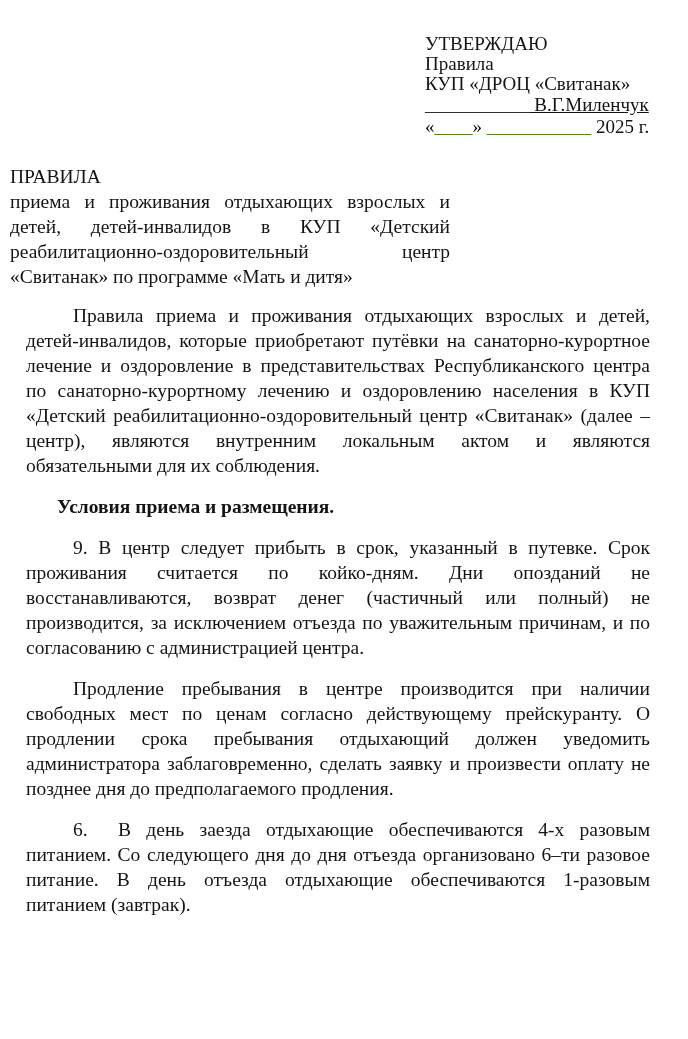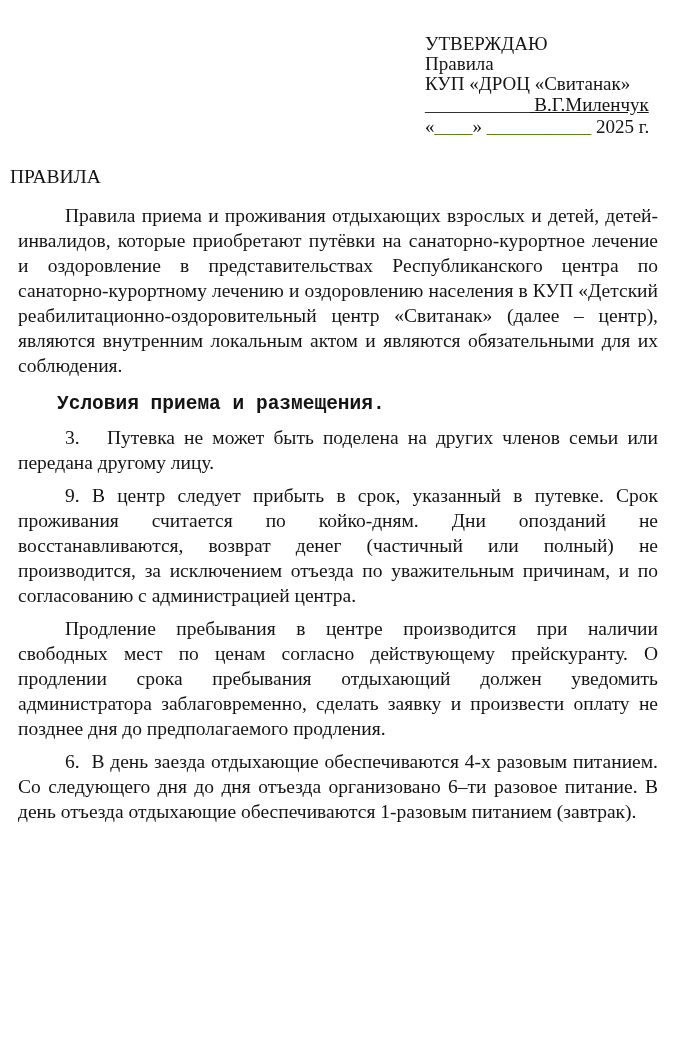--- a/index.html
+++ b/index.html
@@ -40,54 +40,53 @@
   
   .title-block {
     width: 440px;
     margin-top: 26px;
   }
   .title-block .title-sub {
     text-align: justify;
   }
   
   .para {
-    margin: 8px;
+    margin: 16px;
     text-align: justify;
     text-indent: 47px;
   }
   .intro {
     margin-top: 14px;
   }
   .section-heading {
     margin: 14px 0 0 0;
     font-weight: bold;
     text-indent: 47px;
     text-align: left;
-    font-family: Liberation Mono, monospace;
   }
 </style>
 </head>
 <body>
 
 <div class="page">
 
   <div class="approval">
     <div>УТВЕРЖДАЮ</div>
     <div>Правила</div>
     <div>КУП «ДРОЦ «Свитанак»</div>
     <div class="sig-line"><span class="blank-dark">___________</span><span>&nbsp;В.Г.Миленчук</span></div>
     <div class="date-line"><span>«</span><span class="blank-grey">____</span><span>»</span>&nbsp;<span class="blank-grey">___________</span><span>&nbsp;2025 г.</span></div>
   </div>
 
   <div class="title-block">
     <div>ПРАВИЛА</div>
+    <div class="title-sub">приема и проживания отдыхающих взрослых и детей, детей-инвалидов в КУП «Детский реабилитационно-оздоровительный центр «Свитанак» по программе «Мать и дитя»</div>
   </div>
 
   <p class="para intro">Правила приема и проживания отдыхающих взрослых и детей, детей-инвалидов, которые приобретают путёвки на санаторно-курортное лечение и оздоровление в представительствах Республиканского центра по санаторно-курортному лечению и оздоровлению населения в КУП «Детский реабилитационно-оздоровительный центр «Свитанак» (далее – центр), являются внутренним локальным актом и являются обязательными для их соблюдения.</p>
 
   <p class="section-heading">Условия приема и размещения.</p>
 
-  <p class="para">3.&nbsp;&nbsp;&nbsp;Путевка не может быть поделена на других членов семьи или передана другому лицу.</p>
   <p class="para">9. В центр следует прибыть в срок, указанный в путевке. Срок проживания считается по койко-дням. Дни опозданий не восстанавливаются, возврат денег (частичный или полный) не производится, за исключением отъезда по уважительным причинам, и по согласованию с администрацией центра.</p>
   <p class="para">Продление пребывания в центре производится при наличии свободных мест по ценам согласно действующему прейскуранту. О продлении срока пребывания отдыхающий должен уведомить администратора заблаговременно, сделать заявку и произвести оплату не позднее дня до предполагаемого продления.</p>
   <p class="para">6.&nbsp; В день заезда отдыхающие обеспечиваются 4-х разовым питанием. Со следующего дня до дня отъезда организовано 6–ти разовое питание. В день отъезда отдыхающие обеспечиваются 1-разовым питанием (завтрак).</p>
 
 </div>
 
 </body></html>

